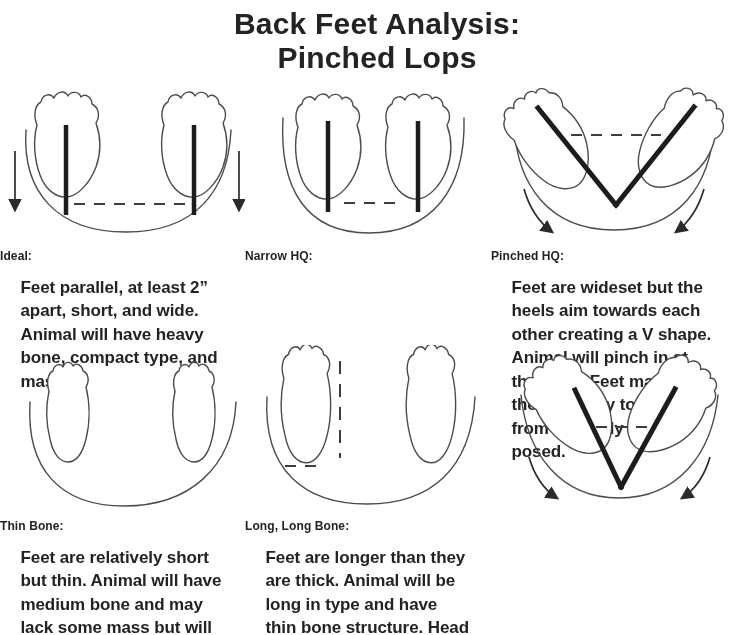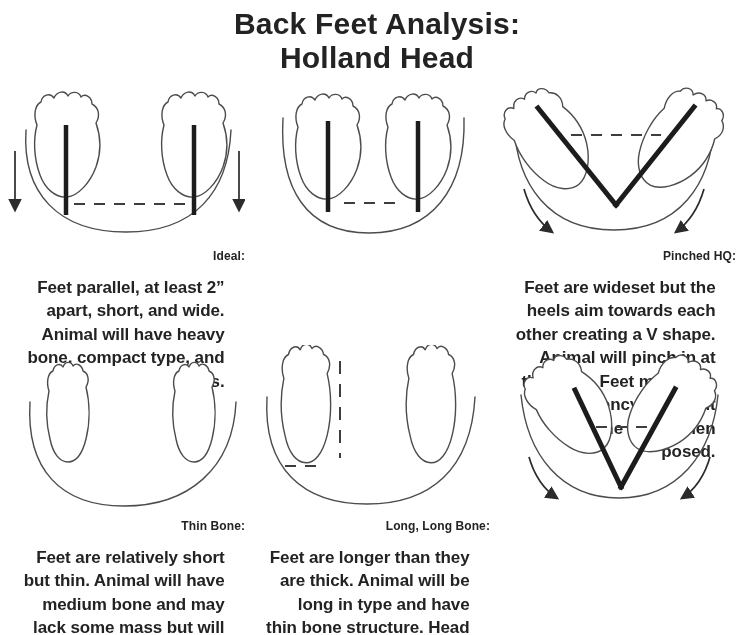--- a/index.html
+++ b/index.html
@@ -24,21 +24,21 @@
     letter-spacing:0.2px;
     padding-left:18px;box-sizing:border-box;
   }
   .panel{position:absolute;width:245px;}
   .panel.row1{top:85px;}
   .panel.row2{top:345px;}
   .panel.col1{left:0;}
   .panel.col2{left:245px;}
   .panel.col3{left:491px;}
   .diagram{display:block;}
-  .caption{text-align:right;}
+  .caption{text-align:left;}
   .row1 .caption{margin-top:4px;}
   .row2 .caption{margin-top:2px;}
   .panel-heading{
     font-size:12px;font-weight:700;letter-spacing:0.1px;
   }
   .panel-desc{
     margin:13px auto 0 auto;
     max-width:204px;
     font-size:17px;line-height:1.38;
     letter-spacing:-0.1px;
@@ -65,21 +65,21 @@
       <path id="foot-wide" d="M 7,32 C 3,22 5,12 11,9 C 12,2 20,-1 24,5 C 27,-2 35,-3 38,3 C 41,-2 49,-2 51,4 C 55,0 62,4 62,11 C 68,14 71,22 66,30 C 71,44 71,60 66,74 C 60,90 48,103 37,104 C 26,105 15,96 10,82 C 4,66 3,47 7,32 Z"></path>
       <path id="foot-thin" d="M 5,28 C 2,19 4,10 9,8 C 10,2 16,-1 19,4 C 21,-2 27,-2 29,3 C 32,-1 38,2 39,8 C 44,10 46,17 42,24 C 46,40 46,60 42,76 C 38,92 31,99 24,99 C 16,99 9,91 6,76 C 2,60 2,42 5,28 Z"></path>
       <marker id="ah" markerWidth="9" markerHeight="9" refX="6.5" refY="4" orient="auto">
         <path d="M0,0 L8,4 L0,8 Z" fill="#2b2b2b"></path>
       </marker>
     </defs>
   </svg>
 
   <header class="title">
     <div>Back Feet Analysis:</div>
-    <div>Holland Head</div>
+    <div>Pinched Lops</div>
   </header>
 
   <section class="panel row1 col1">
     <svg class="diagram" width="245" height="160" viewBox="0 0 245 160">
       <path class="bowl" d="M 26,45 C 22,108 58,147 126,147 C 194,147 228,108 231,45"></path>
       <use href="#foot-wide" class="foot" transform="translate(30,8)"></use>
       <use href="#foot-wide" class="foot" transform="translate(157,8)"></use>
       <line class="bar" x1="66" y1="40" x2="66" y2="130"></line>
       <line class="bar" x1="194" y1="40" x2="194" y2="130"></line>
       <line class="dash" x1="74" y1="119" x2="187" y2="119"></line>
@@ -95,20 +95,21 @@
   <section class="panel row1 col2">
     <svg class="diagram" width="245" height="160" viewBox="0 0 245 160">
       <path class="bowl" d="M 38,33 C 34,105 62,148 124,148 C 186,148 221,105 219,33"></path>
       <use href="#foot-wide" class="foot" transform="translate(46,10)"></use>
       <use href="#foot-wide" class="foot" transform="translate(136,10)"></use>
       <line class="bar" x1="83" y1="36" x2="83" y2="127"></line>
       <line class="bar" x1="173" y1="36" x2="173" y2="127"></line>
       <line class="dash" x1="99" y1="118" x2="156" y2="118"></line>
     </svg>
     <div class="caption">
+      <div class="panel-heading">Narrow HQ:</div>
     </div>
   </section>
 
   <section class="panel row2 col1">
     <svg class="diagram" width="245" height="172" viewBox="0 0 245 172">
       <path class="bowl" d="M 30,57 C 26,124 60,161 124,161 C 188,161 233,124 236,57"></path>
       <use href="#foot-thin" class="foot" transform="translate(44,18)"></use>
       <use href="#foot-thin" class="foot" transform="translate(170,18)"></use>
     </svg>
     <div class="caption">

